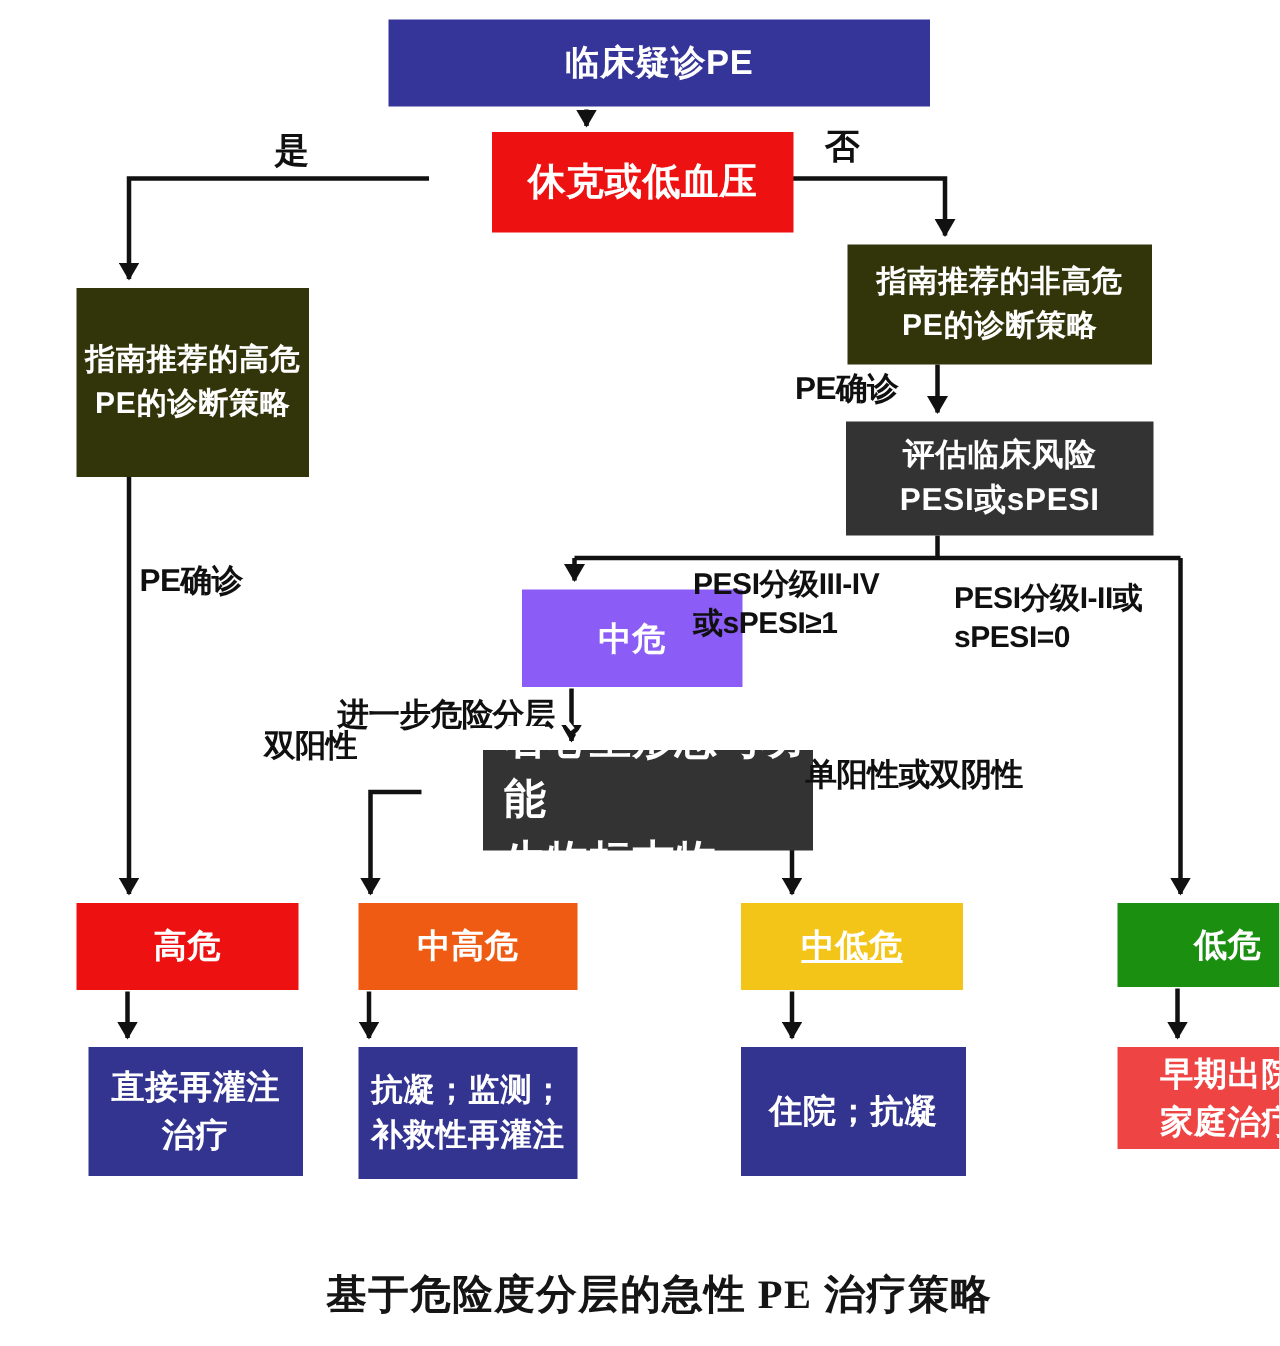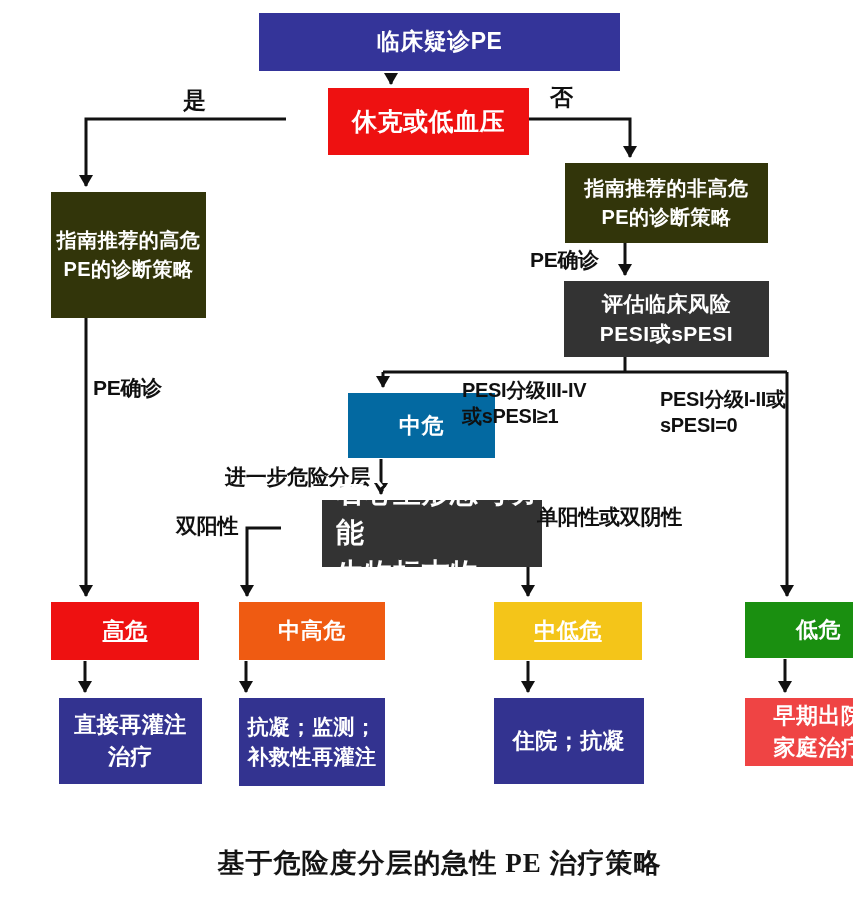--- a/index.html
+++ b/index.html
@@ -83,46 +83,46 @@
 
   <span class="elabel" style="left:530px;top:246px;font-size:21px;">PE确诊</span>
 
   <div class="node" style="left: 522px; top: 281px; width: 205px; height: 76px; font-size: 21px; background-color: rgb(51, 51, 51);">
     <span class="ln">评估临床风险</span>
     <span class="ln">PESI或sPESI</span>
   </div>
 
   <span class="elabel" style="left:93px;top:374px;font-size:21px;">PE确诊</span>
 
-  <div class="node" style="left: 306px; top: 393px; width: 147px; height: 65px; font-size: 22px; background-color: #0369a1;">
+  <div class="node" style="left: 306px; top: 393px; width: 147px; height: 65px; font-size: 22px; background-color: #8b5cf6;">
     <span class="ln">中危</span>
   </div>
 
   <span class="elabel" style="left:462px;top:377px;font-size:20px;">
     <span class="ln">PESI分级III-IV</span>
     <span class="ln">或sPESI≥1</span>
   </span>
 
-  <span class="elabel" style="left:660px;top:386px;font-size:20px;">
+  <span class="elabel" style="left:636px;top:386px;font-size:20px;">
     <span class="ln">PESI分级I-II或</span>
     <span class="ln">sPESI=0</span>
   </span>
 
   <span class="elabel" style="left:225px;top:463px;font-size:21px;">进一步危险分层</span>
 
-  <span class="elabel" style="left:176px;top:512px;font-size:21px;">双阳性</span>
+  <span class="elabel" style="left:176px;top:484px;font-size:21px;">双阳性</span>
 
   <div class="node leftalign" style="left: 280px; top: 500px; width: 220px; height: 67px; font-size: 28px; background-color: rgb(51, 51, 51);">
     <span class="ln">右心室形态与功能</span>
     <span class="ln">生物标志物</span>
   </div>
 
   <span class="elabel" style="left:537px;top:503px;font-size:21px;">单阳性或双阴性</span>
 
-  <div class="node" style="left: 9px; top: 602px; width: 148px; height: 58px; font-size: 22px; background-color: rgb(238, 17, 17); text-decoration: underline;">
+  <div class="node" style="left: 9px; top: 602px; width: 148px; height: 58px; font-size: 22px; background-color: rgb(238, 17, 17);">
     <span class="ln">高危</span>
   </div>
   <div class="node" style="left: 197px; top: 602px; width: 146px; height: 58px; font-size: 22px; background-color: rgb(239, 91, 18);">
     <span class="ln">中高危</span>
   </div>
   <div class="node" style="left: 452px; top: 602px; width: 148px; height: 58px; font-size: 22px; background-color: rgb(244, 197, 25); text-decoration: underline;">
     <span class="ln">中低危</span>
   </div>
   <div class="node" style="left: 703px; top: 602px; width: 147px; height: 56px; font-size: 22px; background-color: rgb(26, 143, 16);">
     <span class="ln">低危</span>

